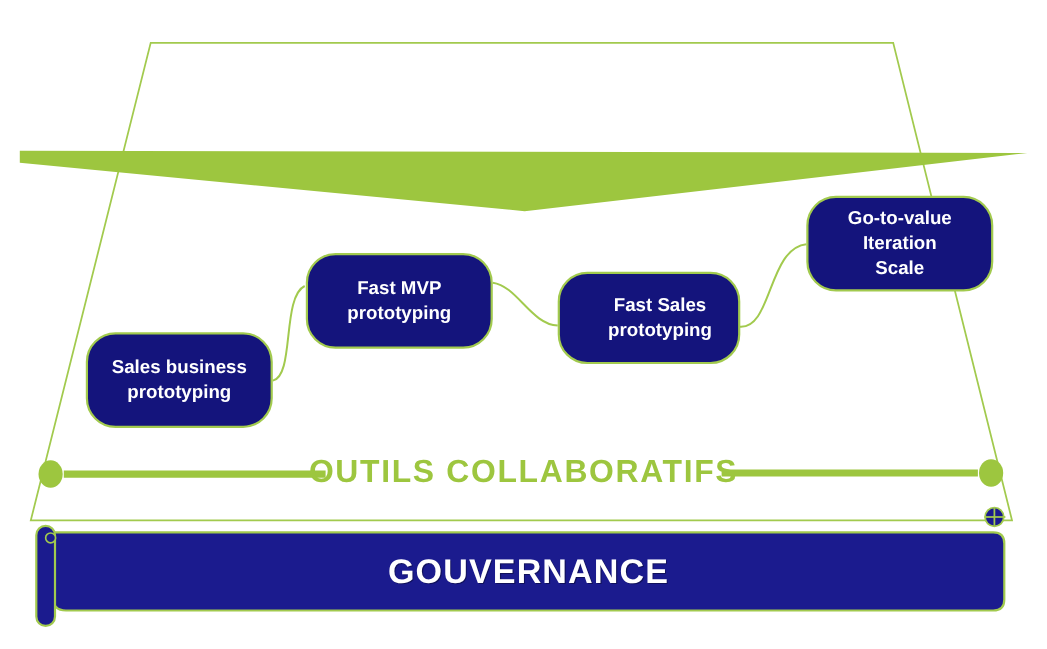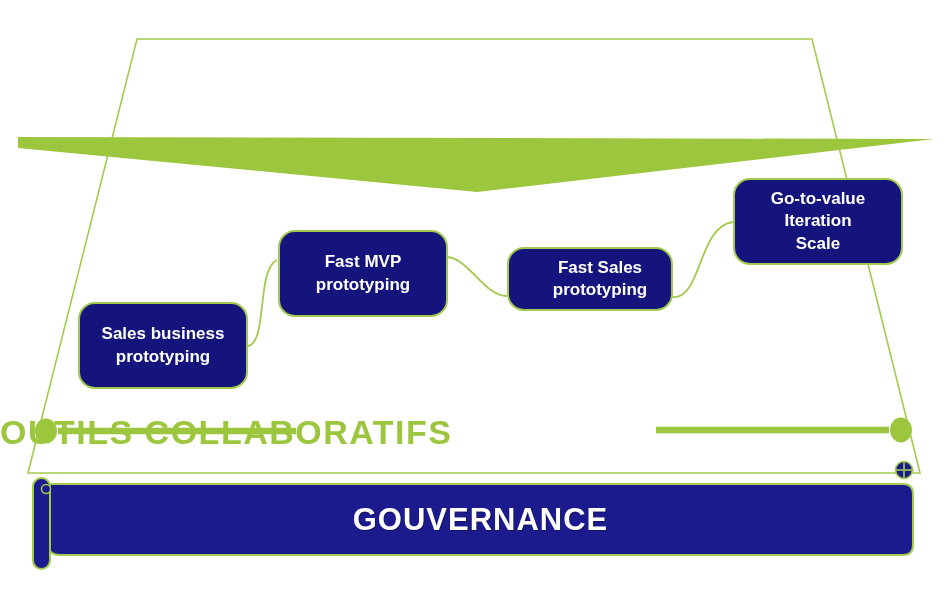--- a/index.html
+++ b/index.html
@@ -20,41 +20,42 @@
     font-size:45px;
     font-weight:700;
     letter-spacing:1px;
     color:#9dc63f;
   }
 
   .node{
     position:absolute;
     background:#14147c;
     border:2px solid #a2ca4e;
-    border-radius:17px;
+    border-radius:27px;
     display:flex;align-items:center;justify-content:center;
     box-sizing:border-box;
     text-align:center;
   }
   .node span{
     color:#ffffff;
     font-weight:700;
     font-size:17px;
     line-height:1.3;
     white-space:pre-line;
   }
   .node-1{left:78px; top:302px; width:170px; height:87px;}
   .node-2{left:278px;top:212px; width:170px; height:87px;margin-top:18px;}
-  .node-3{left:507px;top:247px; width:166px; height:64px;padding-left:20px;}
+  .node-3{left:507px;top:247px; width:166px; height:84px;padding-left:20px;}
   .node-4{left:733px;top:178px; width:170px; height:87px;}
 
   .tools-label{
     position:absolute;
     left:0;top:413px;width:952px;
-    font-size:34px;
+    text-align:center;
+    font-size:29px;
     font-weight:700;
     letter-spacing:1.5px;
     color:#9dc63f;
   }
 
   .banner-label{
     position:absolute;
     left:48px;top:484px;width:865px;height:71px;
     display:flex;align-items:center;justify-content:center;
     font-size:31px;

